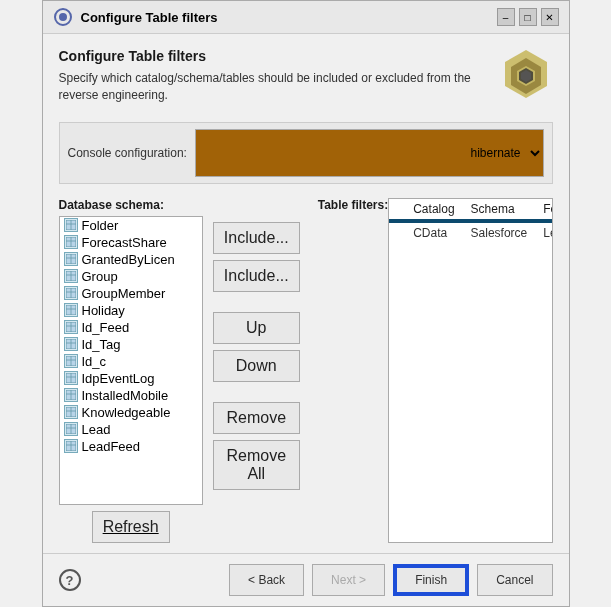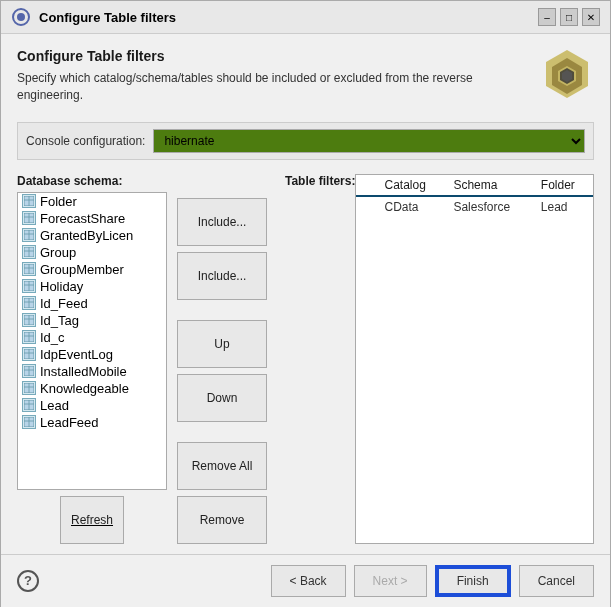--- a/index.html
+++ b/index.html
@@ -1,18 +1,18 @@
 <!DOCTYPE html>
 <html><head>
   <meta charset="utf-8">
   <style>
     * { box-sizing: border-box; margin: 0; padding: 0; font-family: 'Segoe UI', Arial, sans-serif; font-size: 13px; }
     body { background: #f0f0f0; display: flex; justify-content: center; align-items: center; width: 611px; height: 607px; overflow: hidden; }
     .dialog {
-      width: 611px;
+      width: 528px;
       height: 607px;
       background: #f0f0f0;
       border: 1px solid #aaa;
       display: flex;
       flex-direction: column;
     }
     .title-bar {
       background: #e8e8e8;
       border-bottom: 1px solid #ccc;
       padding: 6px 10px;
@@ -81,25 +81,26 @@
     .console-label {
       font-size: 12px;
       color: #333;
     }
     .console-select-wrapper {
       flex: 1;
       position: relative;
     }
     .console-select-wrapper select {
       width: 100%;
-      padding: 3px 6px;
+      padding: 15px 6px;
       font-size: 12px;
       border: 1px solid #aaa;
-      background: #4d7c0f;
+      background: #a16207;
       cursor: pointer;
+      text-align: right;
     }
     .main-panels {
       display: flex;
       gap: 10px;
       flex: 1;
     }
     .left-panel {
       width: 150px;
       display: flex;
       flex-direction: column;
@@ -144,25 +145,25 @@
       text-decoration: underline;
     }
     .middle-buttons {
       display: flex;
       flex-direction: column;
       gap: 6px;
       padding-top: 24px;
       width: 90px;
     }
     .btn {
-      padding: 16px 10px;
+      padding: 6px 10px;
       background: #e8e8e8;
       border: 1px solid #aaa;
       cursor: pointer;
-      font-size: 12px;
+      font-size: 16px;
       text-align: center;
       color: #222;
     }
     .btn:disabled, .btn.disabled {
       color: #999;
       background: #e8e8e8;
       cursor: default;
     }
     .right-panel {
       flex: 1;
@@ -178,21 +179,21 @@
     }
     .filters-table {
       width: 100%;
       border-collapse: collapse;
     }
     .filters-table th {
       text-align: left;
       font-weight: normal;
       font-size: 12px;
       padding: 3px 8px;
-      border-bottom: 2px solid #0c4a6e;
+      border-bottom: 4px solid #0c4a6e;
       color: #1a1a1a;
     }
     .filters-table td {
       padding: 3px 8px;
       font-size: 12px;
       color: #333;
     }
     .excl-mark {
       color: #cc0000;
       font-weight: bold;
@@ -449,22 +450,22 @@
         </div>
       </div>
 
       <div class="middle-buttons">
         <button class="btn">Include...</button>
         <button class="btn">Include...</button>
         <div style="height:8px;"></div>
         <button class="btn">Up</button>
         <button class="btn">Down</button>
         <div style="height:8px;"></div>
+        <button class="btn">Remove</button>
         <button class="btn">Remove All</button>
-        <button class="btn">Remove</button>
       </div>
 
       <div class="right-panel">
         <div class="panel-label">Table filters:</div>
         <div class="table-filters-box">
           <table class="filters-table">
             <thead>
               <tr>
                 <th style="width:20px;"></th>
                 <th>Catalog</th>

